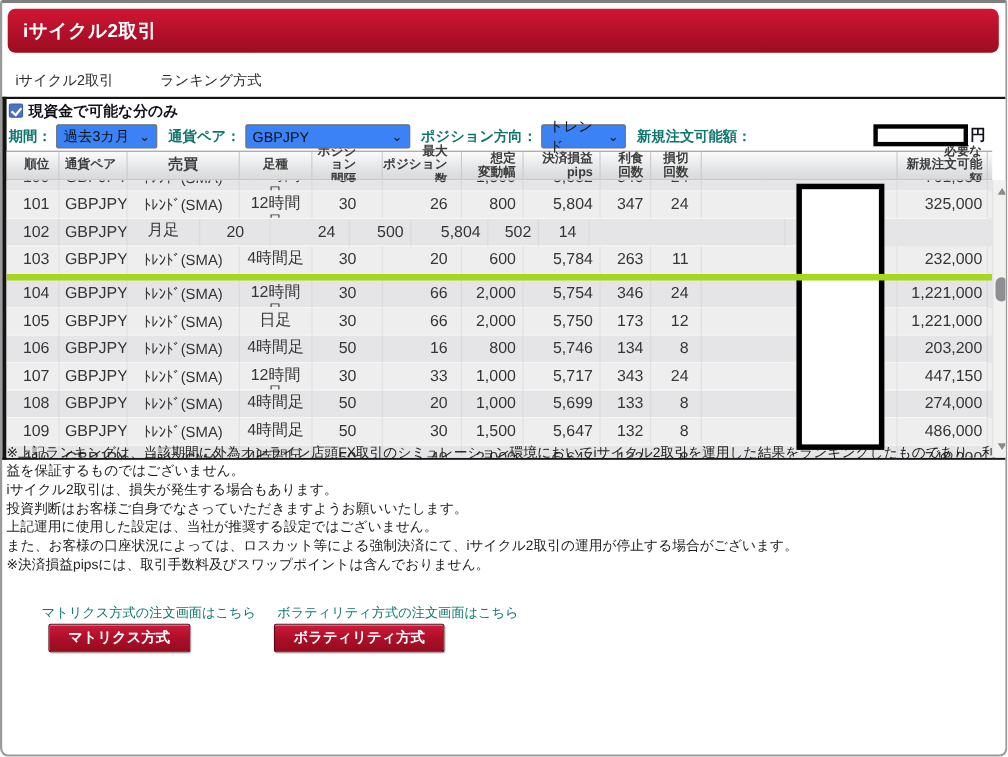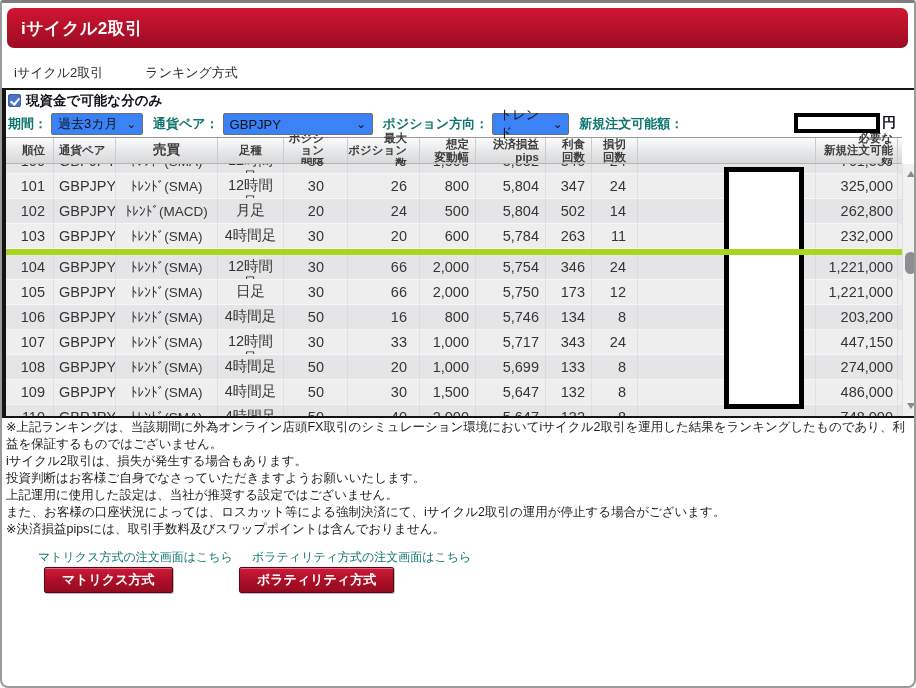--- a/index.html
+++ b/index.html
@@ -83,32 +83,32 @@
               align-items:center; justify-content:center; }
   .sb-arrow.up { top:2px; } .sb-arrow.down { bottom:2px; }
   .tri-up { width:0; height:0; border-left:4px solid transparent; border-right:4px solid transparent;
             border-bottom:6px solid #8b8b8b; }
   .tri-down { width:0; height:0; border-left:4px solid transparent; border-right:4px solid transparent;
               border-top:6px solid #8b8b8b; }
   #sb-thumb { position:absolute; left:2px; top:88px; width:11px; height:22px;
               background:#8f8f93; border-radius:6px; }
 
   
-  #notes { position:absolute; left:4px; top:416px; width:906px; font-size:12.5px;
+  #notes { position:absolute; left:4px; top:400px; width:906px; font-size:12.5px;
            color:#1c1c1c; line-height:17px; }
 
   
   .caption { position:absolute; font-size:12px; color:#0f766e; top:546px; }
   #cap-matrix { left:36px; } #cap-vola { left:250px; }
   .action-btn { position:absolute; top:564px; height:26px; padding:0 17px;
                 background:linear-gradient(#cf1a3c,#b01028 45%,#960b21);
                 border:1px solid #58050f; border-radius:2px; color:#fff;
                 font-weight:bold; font-size:13px; cursor:pointer;
                 box-shadow:inset 0 1px 0 rgba(255,255,255,.35), 1px 1px 0 rgba(0,0,0,.25); }
-  #btn-matrix { left:42px; } #btn-vola { left:237px; }
+  #btn-matrix { left:42px; } #btn-vola { left:247px; }
 </style>
 </head>
 <body>
 
 <div id="panel">
 
   <div id="titlebar">
     <span class="title">iサイクル2取引</span>
   </div>
 
@@ -223,21 +223,20 @@
             <div class="td c6">800</div>
             <div class="td c7">5,804</div>
             <div class="td c8">347</div>
             <div class="td c9">24</div>
             <div class="td c10"></div>
             <div class="td c11">325,000</div>
           </div>
           <div class="trow even">
             <div class="td c0">102</div>
             <div class="td c1">GBPJPY</div>
-            <div class="td c2">ﾄﾚﾝﾄﾞ(MACD)</div>
             <div class="td c3">
               <div class="bar-clip">月足</div>
             </div>
             <div class="td c4">20</div>
             <div class="td c5">24</div>
             <div class="td c6">500</div>
             <div class="td c7">5,804</div>
             <div class="td c8">502</div>
             <div class="td c9">14</div>
             <div class="td c10"></div>

